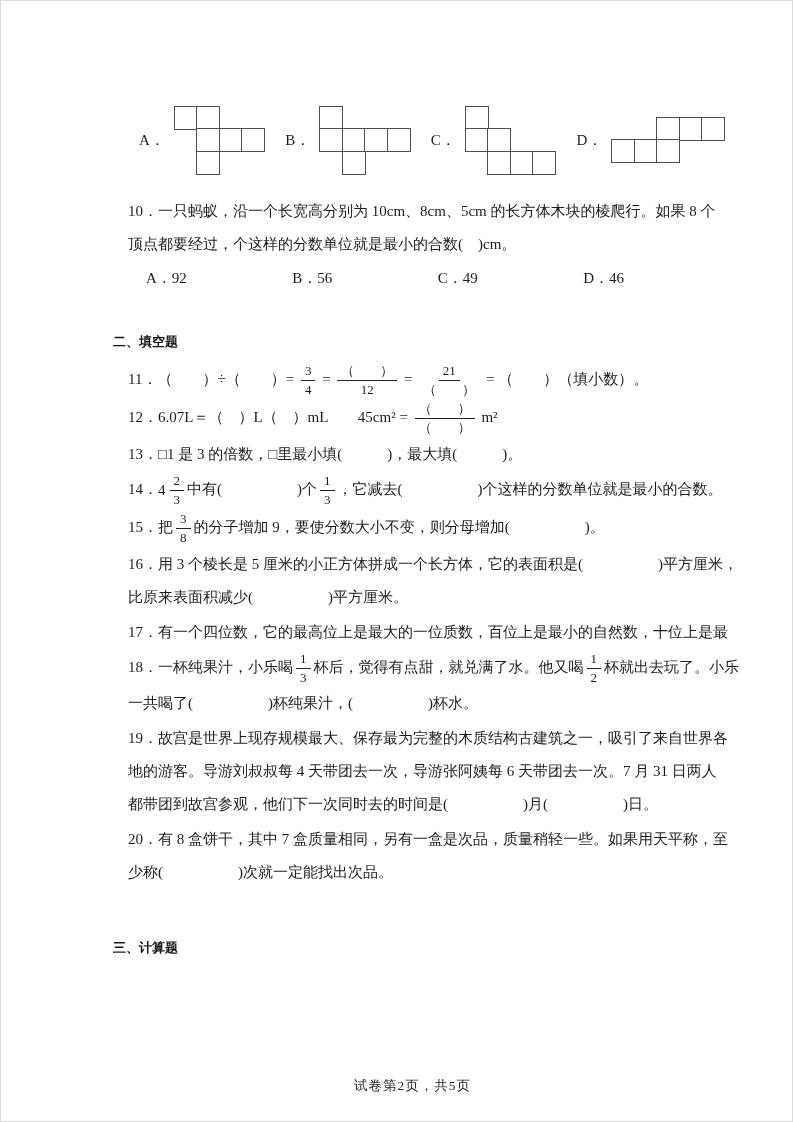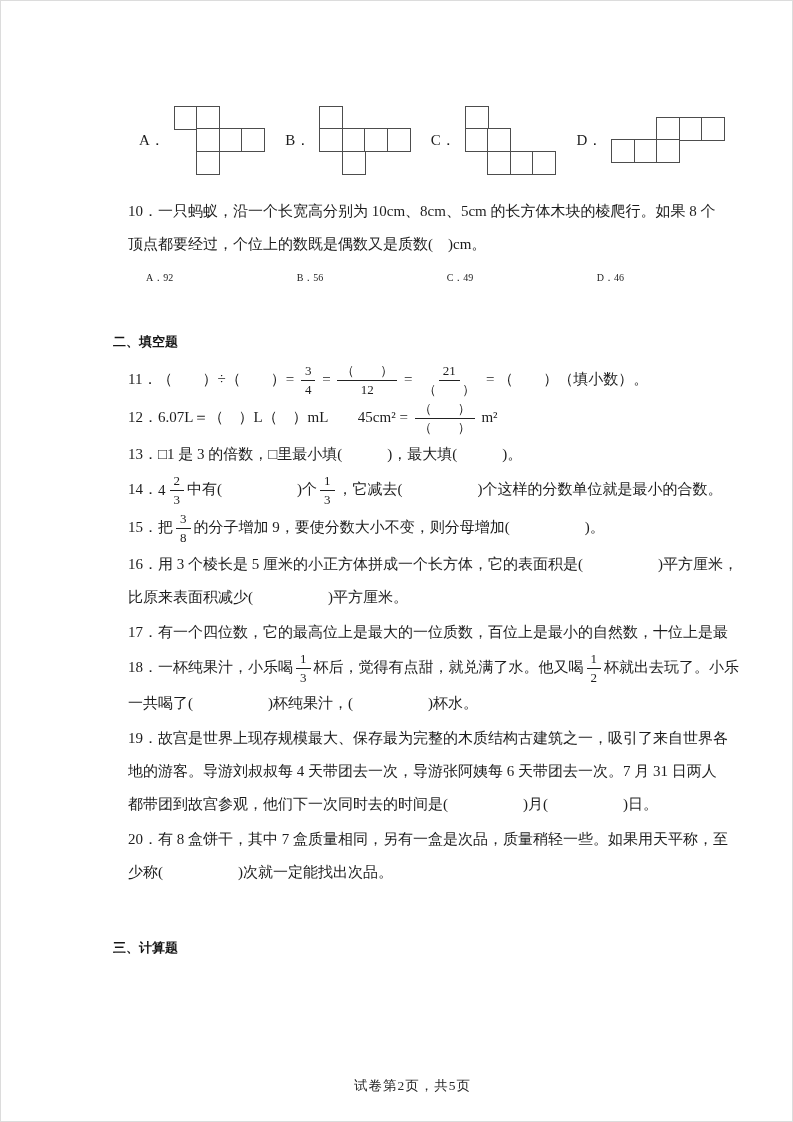--- a/index.html
+++ b/index.html
@@ -23,21 +23,21 @@
   .net .cell {
     position:absolute; width:24px; height:24px;
     box-sizing:border-box; border:1.5px solid #4d4d4d; background:#fff;
   }
   
   .q { margin:0 0 2px 15px; }
   .qline { font-size:15px; line-height:33px; white-space:nowrap; }
   .choices-row {
     display:flex; justify-content:space-between;
     width:478px; padding-left:18px;
-    font-size:10px; line-height:34px; white-space:nowrap;
+    font-size:15px; line-height:34px; white-space:nowrap;
   }
   .sec-heading {
     margin:38px 0 12px 0;
     font-family:"Liberation Sans","DejaVu Sans",sans-serif;
     font-weight:700; font-size:13px; color:#161616;
   }
   .sec-heading.calc { margin-top:50px; }
   
   .frac {
     display:inline-flex; flex-direction:column; align-items:center;
@@ -101,21 +101,21 @@
           <div class="cell" style="left: 90px; top: 0px;"></div>
           <div class="cell" style="left: 0px; top: 22.5px;"></div>
           <div class="cell" style="left: 22.5px; top: 22.5px;"></div>
           <div class="cell" style="left: 45px; top: 22.5px;"></div>
         </div>
       </div>
     </div>
 
   <div class="q">
     <div class="qline">10．一只蚂蚁，沿一个长宽高分别为 10cm、8cm、5cm 的长方体木块的棱爬行。如果 8 个</div>
-    <div class="qline">顶点都要经过，个位上的数既是偶数又是质数(　)cm。</div>
+    <div class="qline">顶点都要经过，个这样的分数单位就是最小的合数(　)cm。</div>
     <div class="choices-row">
       <span>A．92</span>
       <span>B．56</span>
       <span>C．49</span>
       <span>D．46</span>
     </div>
   </div>
 
   <div class="sec-heading">二、填空题</div>
 

